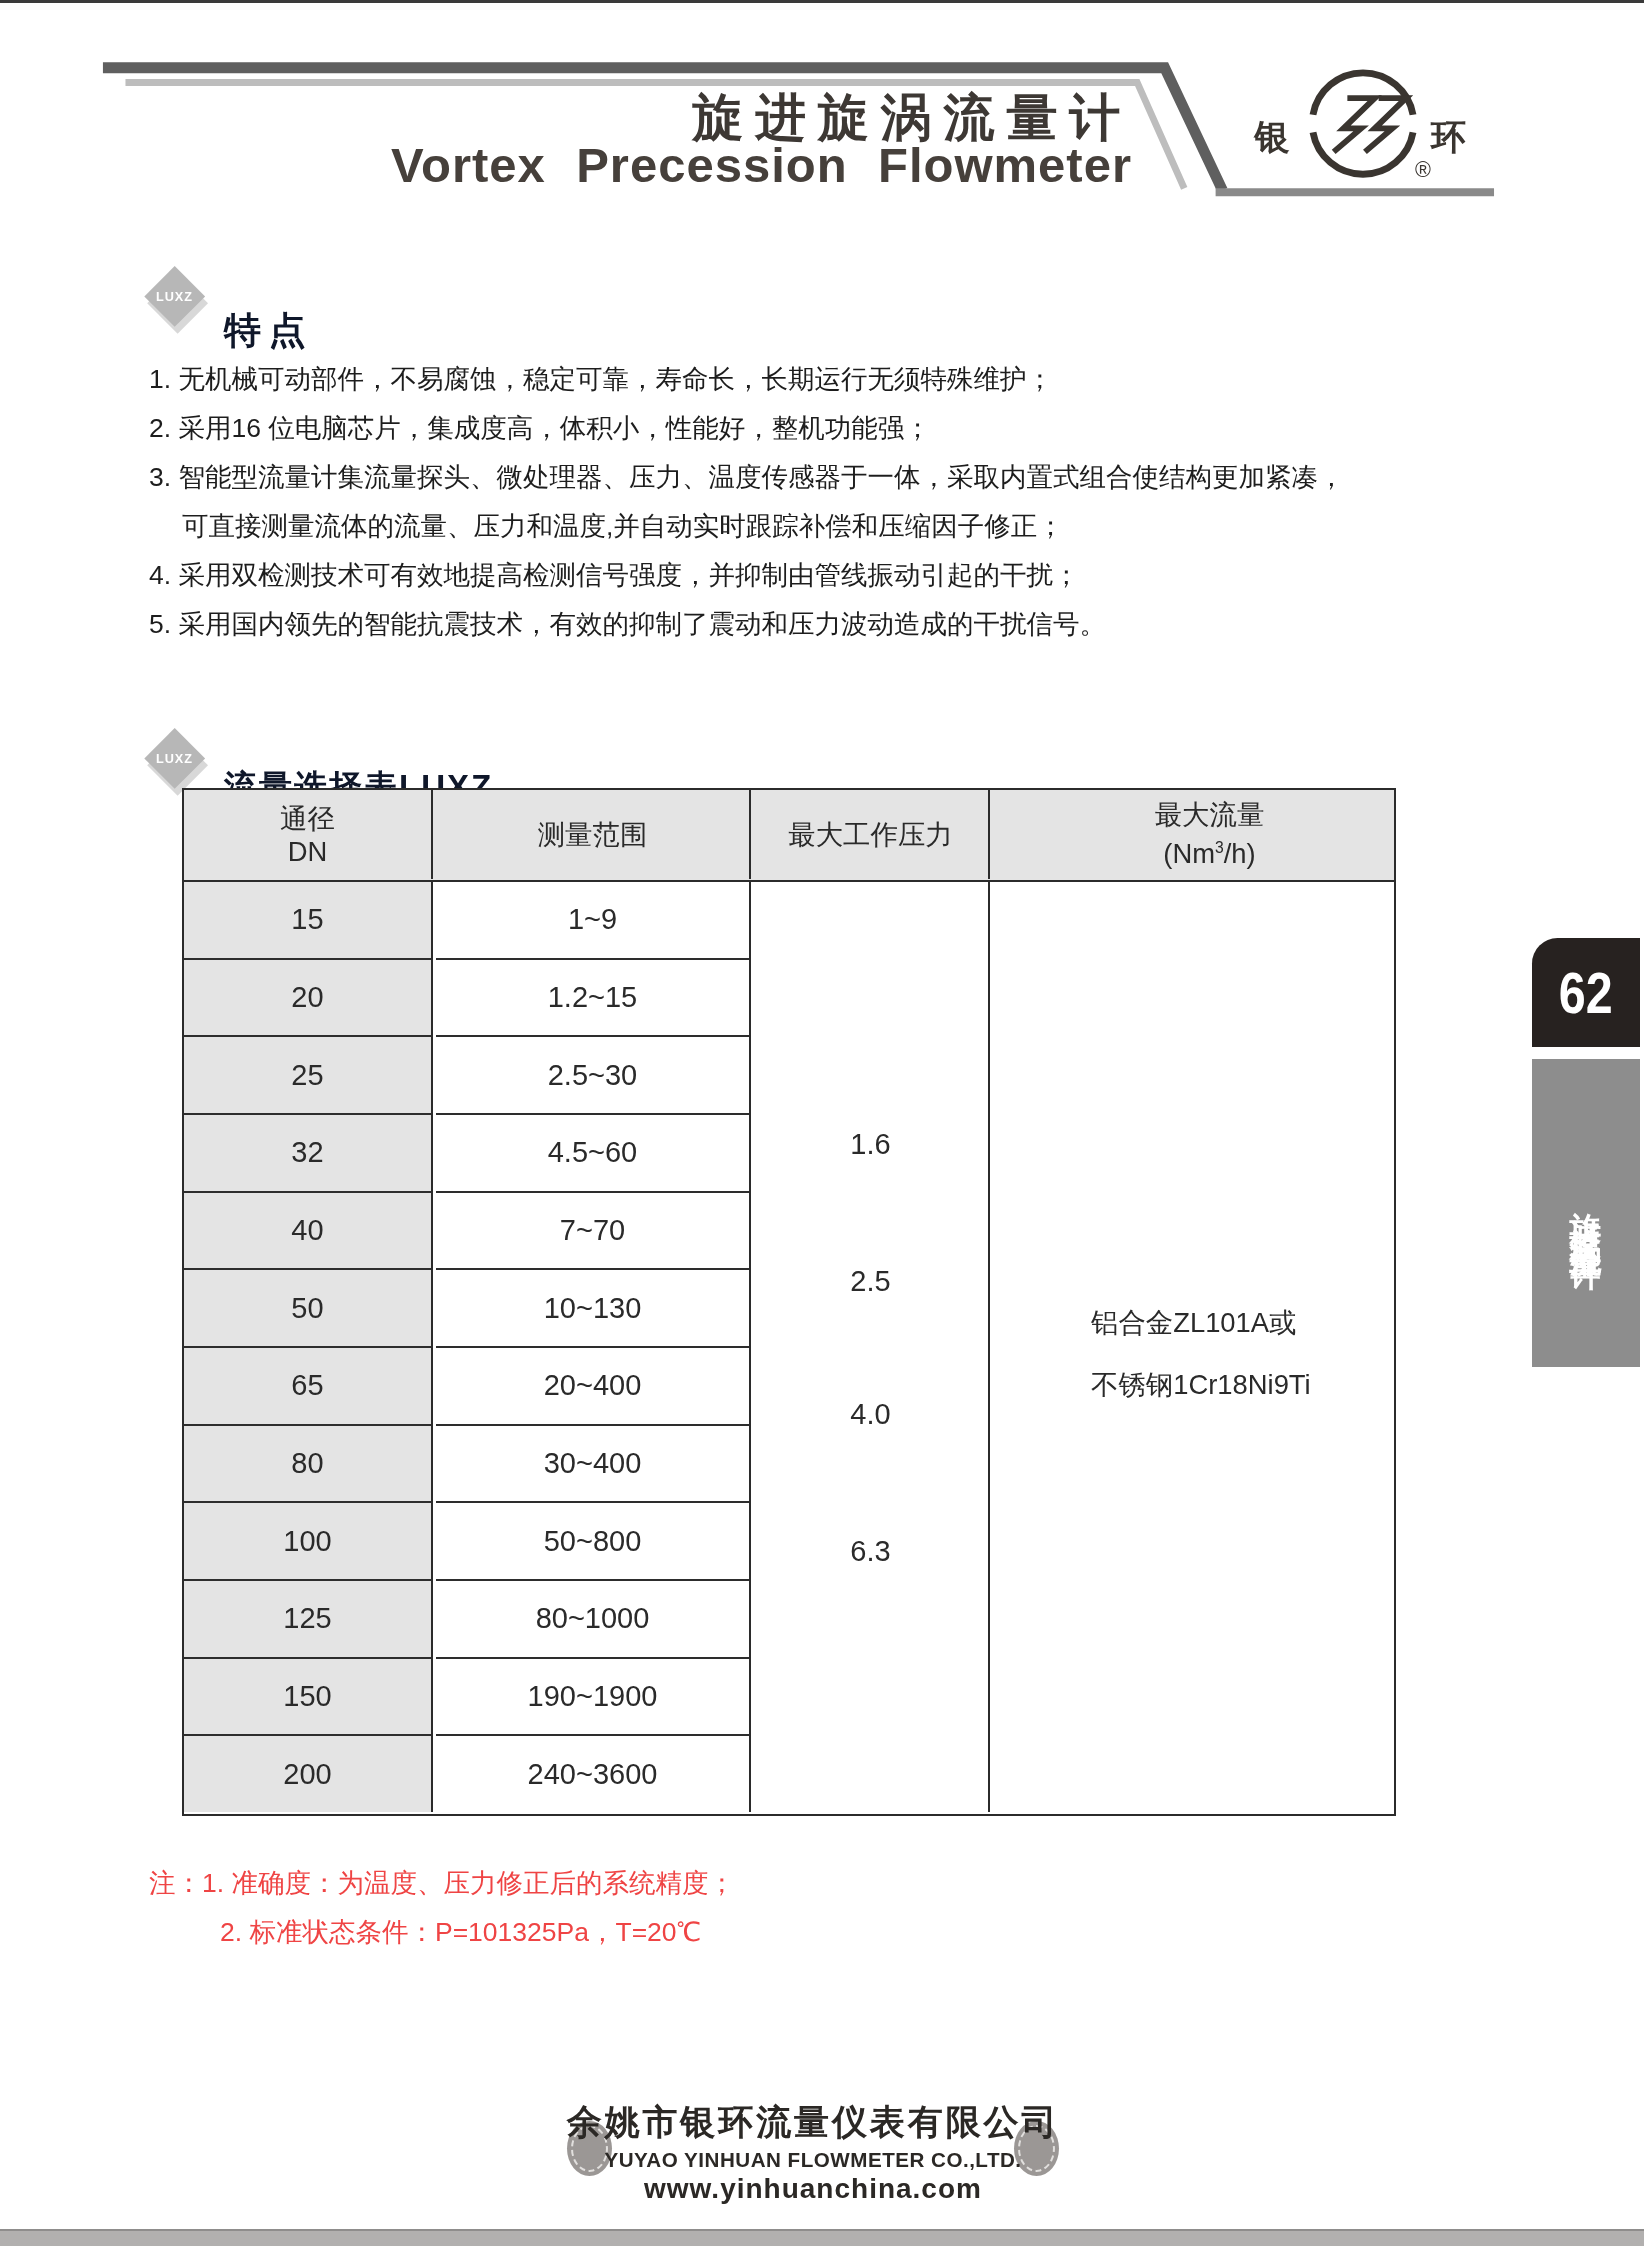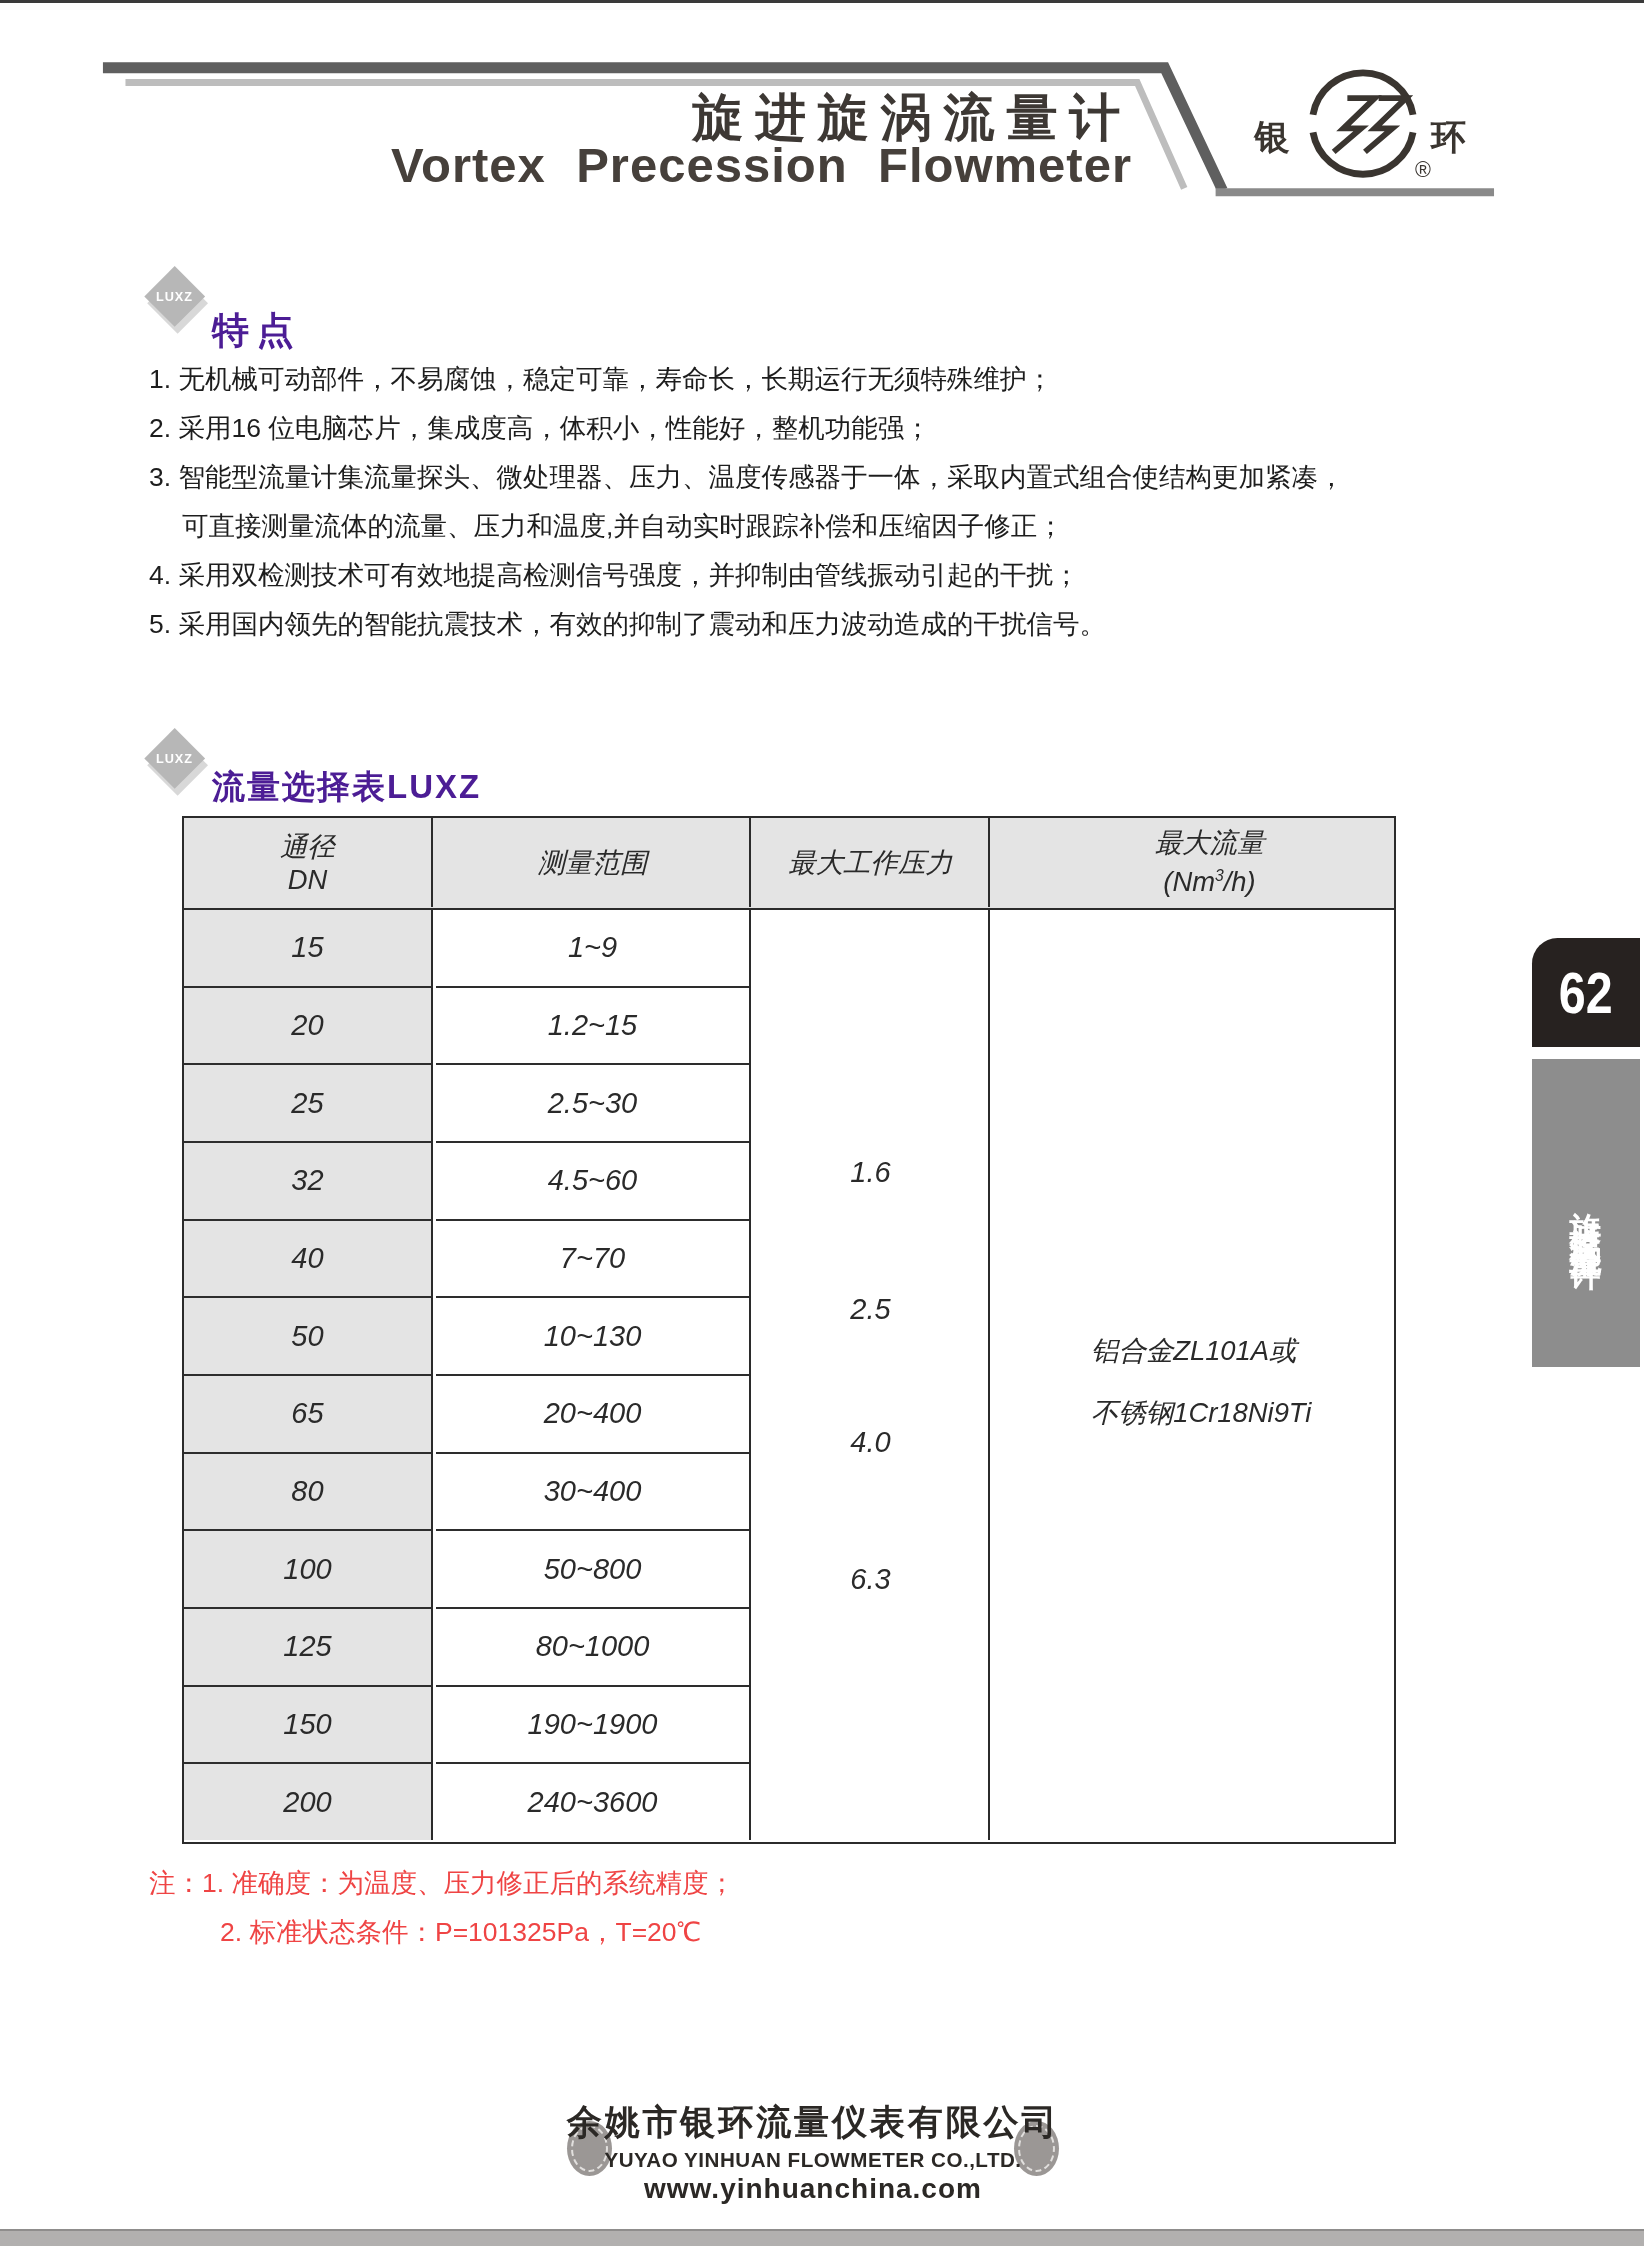--- a/index.html
+++ b/index.html
@@ -34,31 +34,31 @@
   .logo-right { position:absolute; left:198px; top:57px; font-size:35px; font-weight:bold; color:#3a3530; }
   .logo-reg   { position:absolute; left:182px; top:100px; font-size:21.6px; color:#3a3530; }
   .logo-svg   { position:absolute; left:69px; top:3.9px; }
 
   
   .badge { position:absolute; width:61px; height:61px; }
   .badge .diamond-shadow { position:absolute; inset:8.8px; transform:translate(2.9px,6.9px) rotate(45deg); background:#d8d8d8; }
   .badge .diamond { position:absolute; inset:8.8px; transform:rotate(45deg); background:#b7b7b7; }
   .badge .label { position:absolute; inset:0; display:flex; align-items:center; justify-content:center;
                   color:#ffffff; font-size:12.7px; font-weight:bold; letter-spacing:1px; }
-  .sec-title { position:absolute; font-weight:bold; color:#4c1d95; white-space:nowrap; }
+  .sec-title { position:absolute; font-weight:bold; color:#0f172a; white-space:nowrap;margin-left:12px; }
   #features-title { left:212px; top:275px; font-size:37px; letter-spacing:7.8px; }
   #table-title    { left:212px; top:738px; font-size:33px; letter-spacing:2px; }
 
   
   .feature-list { position:absolute; left:149px; top:355px; width:1343px; font-size:26.5px; color:#1d1d1d; }
   .feature-list .f-item { line-height:49px; white-space:nowrap; }
   .feature-list .f-item.indent { padding-left:33px; }
 
   
-  .flow-table { position:absolute; left:182px; top:816px; width:1214px; height:1028px; border:2.9px solid #2b2b2b;font-style:italic; }
+  .flow-table { position:absolute; left:182px; top:788px; width:1214px; height:1028px; border:2.9px solid #2b2b2b; }
   .thead { position:relative; height:92px; border-bottom:2.9px solid #2b2b2b; background:#e4e4e4; }
   .th { position:absolute; top:0; height:89px; display:flex; flex-direction:column; align-items:center; justify-content:center;
         font-size:27.4px; color:#2a2a2a; line-height:33px; }
   .th-1 { left:0;     width:249px; border-right:2.9px solid #2b2b2b; }
   .th-2 { left:252px; width:315px; border-right:2.9px solid #2b2b2b; }
   .th-3 { left:569px; width:237px; border-right:2.9px solid #2b2b2b; }
   .th-4 { left:810px; width:431px; }
   .th sup { font-size:15.7px; vertical-align:super; }
   .tbody { position:relative; height:930px; background:#ffffff; }
   .col-strip { position:absolute; top:0; height:100%; display:flex; flex-direction:column; }

